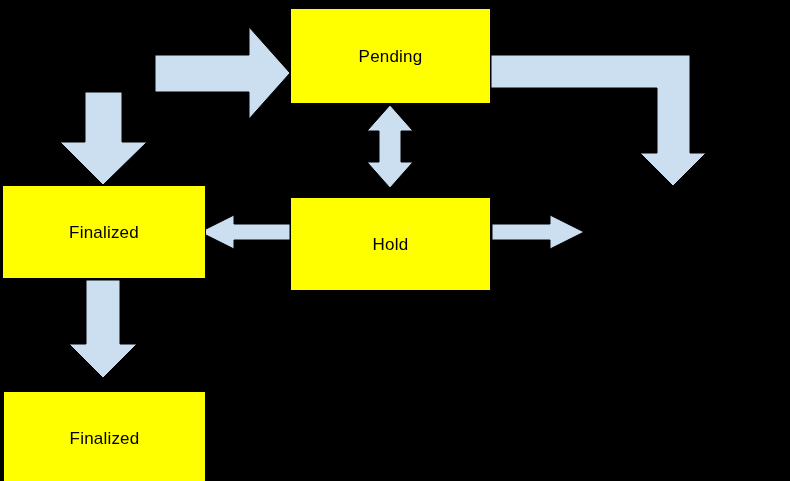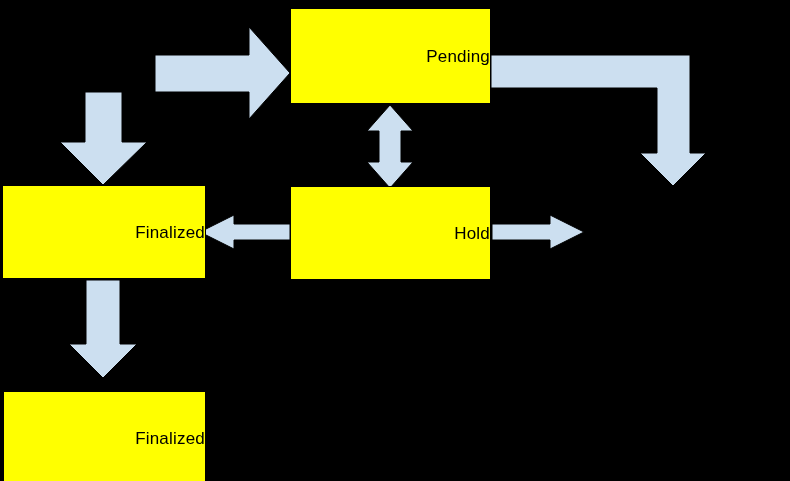--- a/index.html
+++ b/index.html
@@ -22,34 +22,34 @@
     width: 790px;
     height: 481px;
   }
   .node {
     position: absolute;
     background: #FFFF00;
     border: 1px solid #000000;
     box-sizing: border-box;
     display: flex;
     align-items: center;
-    justify-content: flex-end;
+    justify-content: center;
     z-index: 3;
   }
   .node-label {
     color: #000000;
     font-size: 17px;
     line-height: 1;
     letter-spacing: 0.2px;
     white-space: nowrap;
     user-select: none;
   }
   #node-pending  { left: 290px; top: 8px;   width: 201px; height: 96px; }
   #node-complete { left: 2px;   top: 185px; width: 204px; height: 94px; }
-  #node-hold     { left: 290px; top: 186px; width: 201px; height: 94px; }
+  #node-hold     { left: 290px; top: 197px; width: 201px; height: 94px; }
   #node-void     { left: 584px; top: 185px; width: 200px; height: 94px; }
   #node-finalized{ left: 3px;   top: 391px; width: 203px; height: 94px; }
   .arrow-shape {
     stroke: #000000;
     stroke-width: 1;
     stroke-linejoin: miter;
   }
 </style>
 </head>
 <body>

